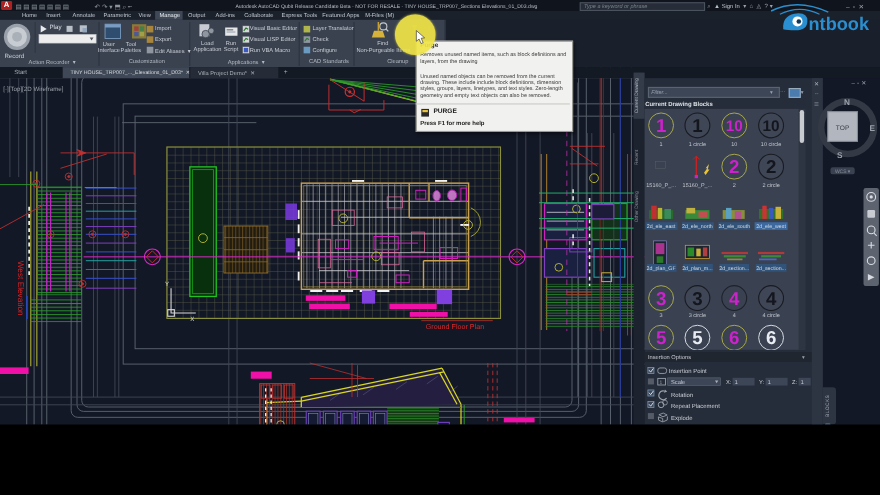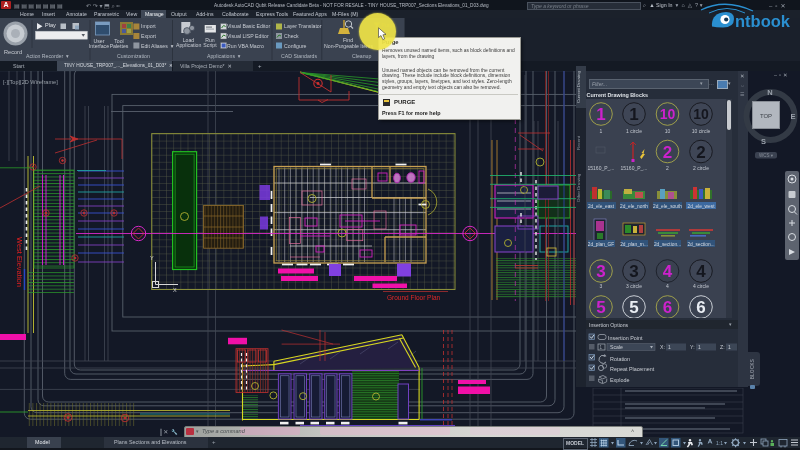--- a/index.html
+++ b/index.html
@@ -1,15 +1,15 @@
 <!DOCTYPE html>
 <html><head><meta charset="utf-8">
 <style>
   html,body{margin:0;padding:0;background:#000;}
-  #app{position:relative;width:800px;height:450px;overflow:hidden;
+  #app{position:relative;width:800px;height:386px;overflow:hidden;
        font-family:"Liberation Sans",sans-serif;background:#1a202b;}
   .abs{position:absolute;}
   .txt{position:absolute;white-space:nowrap;}
 </style></head>
 <body>
 <div id="app">
 
   <svg id="cv" class="abs" style="left:0;top:61px;" width="800" height="389" viewBox="0 0 800 389">
 
     <rect x="0" y="0" width="800" height="389" fill="#131826"></rect>

